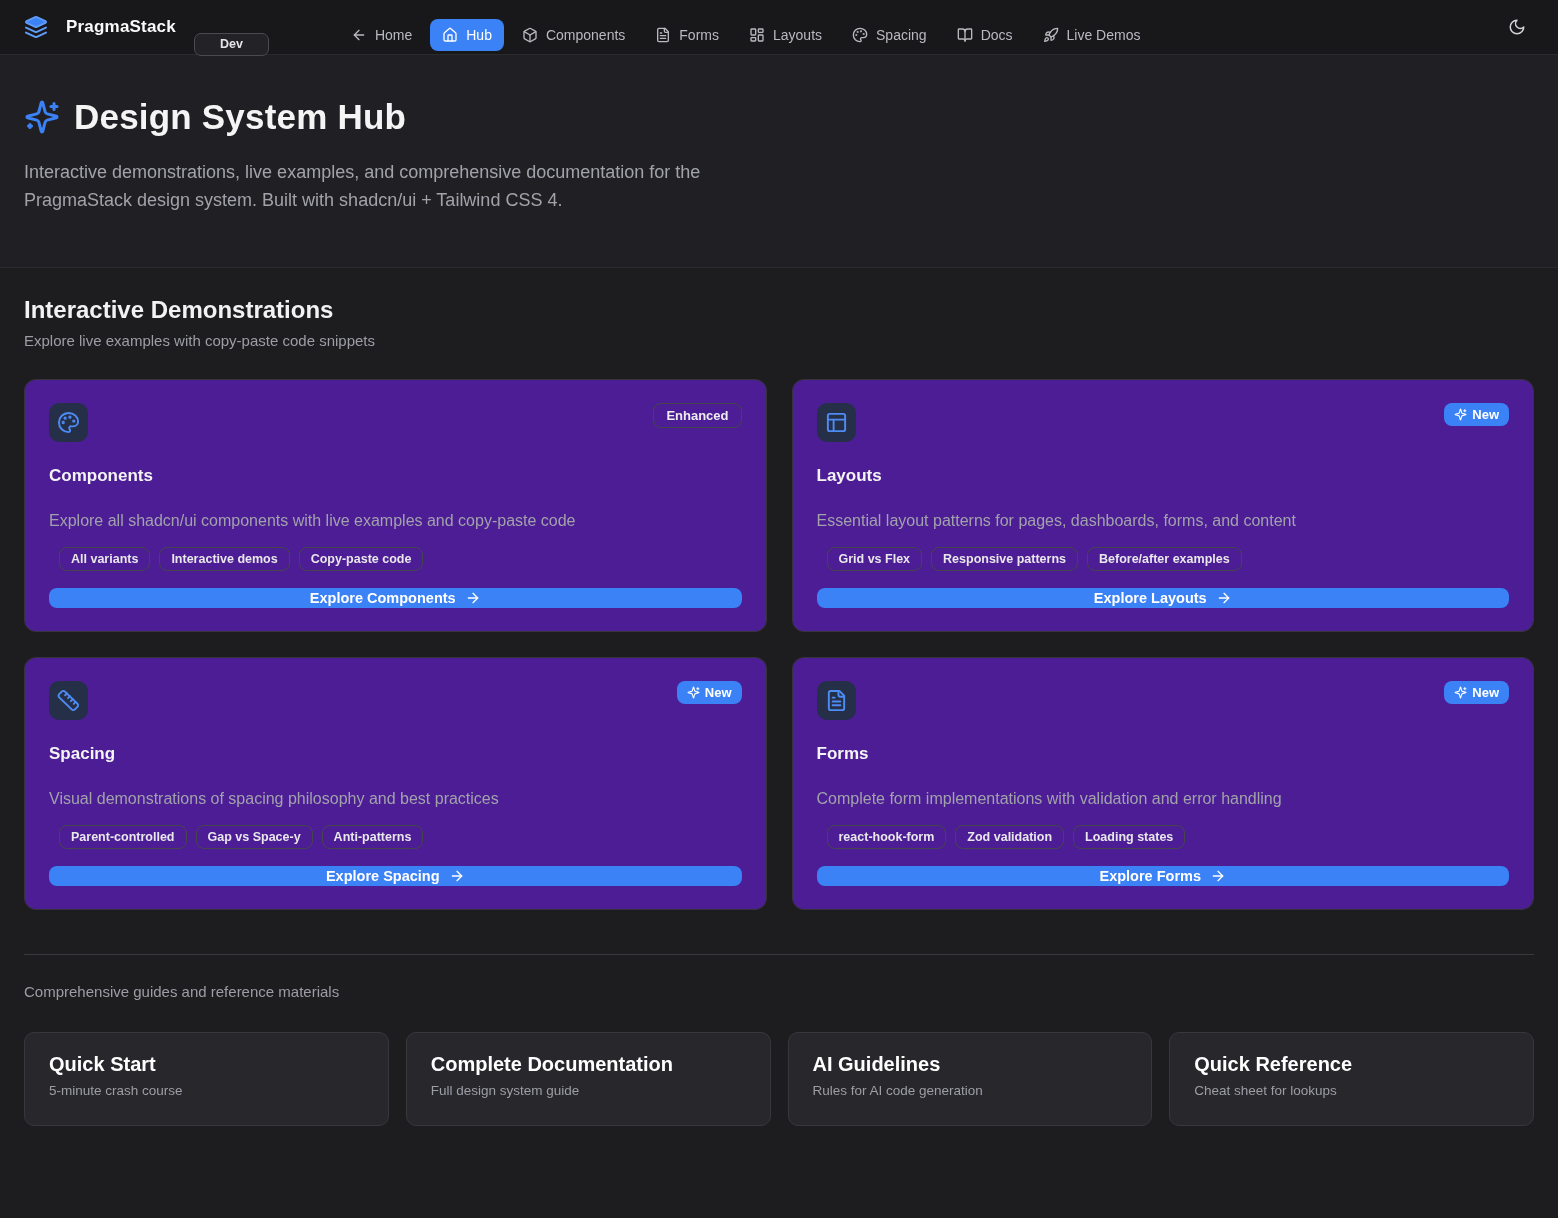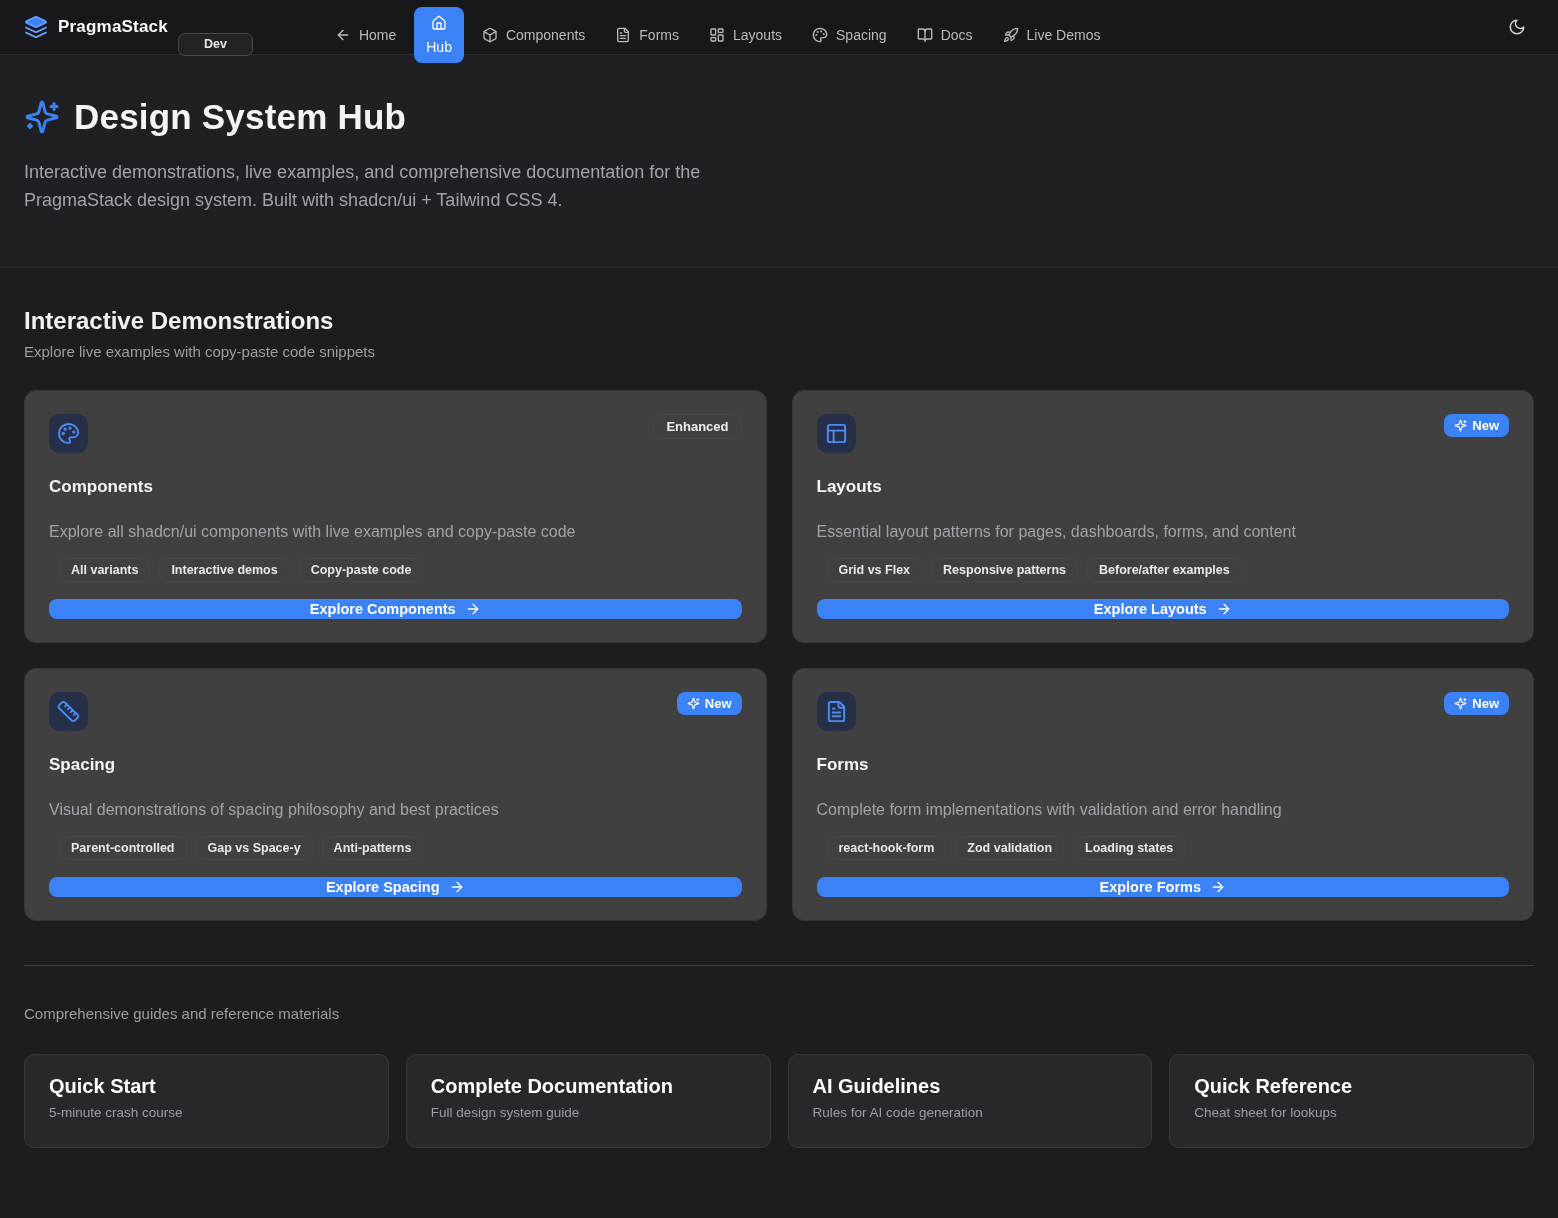--- a/index.html
+++ b/index.html
@@ -12,57 +12,57 @@
     width:1558px;
   }
   svg { display:block; }
   .ic { stroke:currentColor; fill:none; stroke-width:2; stroke-linecap:round; stroke-linejoin:round; }
 
   
   .navbar {
     height:55px; background:#18181b; border-bottom:1px solid #2b2b2f;
     display:flex; align-items:center; padding:0 24px;
   }
-  .brand { display:flex; align-items:center; gap:10px; }
+  .brand { display:flex; align-items:center; gap:18px; }
   .brand-name { font-size:17px; font-weight:bold; color:#fafafa; letter-spacing:.2px; }
   .dev-badge {
     font-size:12.5px; font-weight:bold; color:#e4e4e7;
     border:1px solid #4a4a50; background:#232327; border-radius:7px;
     padding:3px 25px; line-height:1.2;margin-top:34px;
   }
   .nav-items { display:flex; align-items:center; gap:6px; margin-left:70px;margin-top:16px; }
   .nav-item {
     display:flex; align-items:center; gap:8px; color:#b9b9c0; font-size:14px;
     padding:8px 12px; border-radius:8px; cursor:pointer; text-decoration:none;
   }
-  .nav-item.active { background:#3b82f6; color:#ffffff;flex-direction:column; }
+  .nav-item.active { background:#3b82f6; color:#ffffff; }
   .nav-spacer { flex:1; }
   .theme-btn { background:none; border:none; color:#d4d4d8; cursor:pointer; padding:8px; border-radius:8px; }
 
   
   .hero { background:#202024; border-bottom:1px solid #2b2b2f; padding:42px 24px 52px; }
   .hero-title-row { display:flex; align-items:center; gap:14px; }
   .hero-title { font-size:35px; font-weight:bold; color:#f4f4f5; letter-spacing:.2px; }
   .hero-sub {
     margin-top:22px; font-size:18px; line-height:1.55; color:#a2a2ab; max-width:740px;
   }
 
   
   .container { padding:0 24px; }
-  .section-head { margin-top:39px; }
+  .section-head { margin-top:28px; }
   .section-title-row { display:flex; align-items:center; gap:10px; }
   .section-title { font-size:24px; font-weight:bold; color:#f2f2f4; }
   .section-sub { margin-top:8px; font-size:15px; color:#9d9da6; }
 
   
   .demo-grid {
     margin-top:30px; display:grid; grid-template-columns:1fr 1fr; gap:25px;
   }
   .demo-card {
-    background:#404040; border:1px solid #343439; border-radius:12px;
+    background:#4c1d95; border:1px solid #343439; border-radius:12px;
     height:253px; padding:23px 24px; display:flex; flex-direction:column;
   }
   .card-top { display:flex; align-items:flex-start; justify-content:space-between; }
   .icon-tile {
     width:39px; height:39px; border-radius:10px; background:#262f48;
     display:flex; align-items:center; justify-content:center; color:#4d8cf5;
   }
   .badge-outline {
     display:inline-flex; align-items:center; gap:5px;
     border:1px solid #45454c; border-radius:8px; padding:4px 12px;

